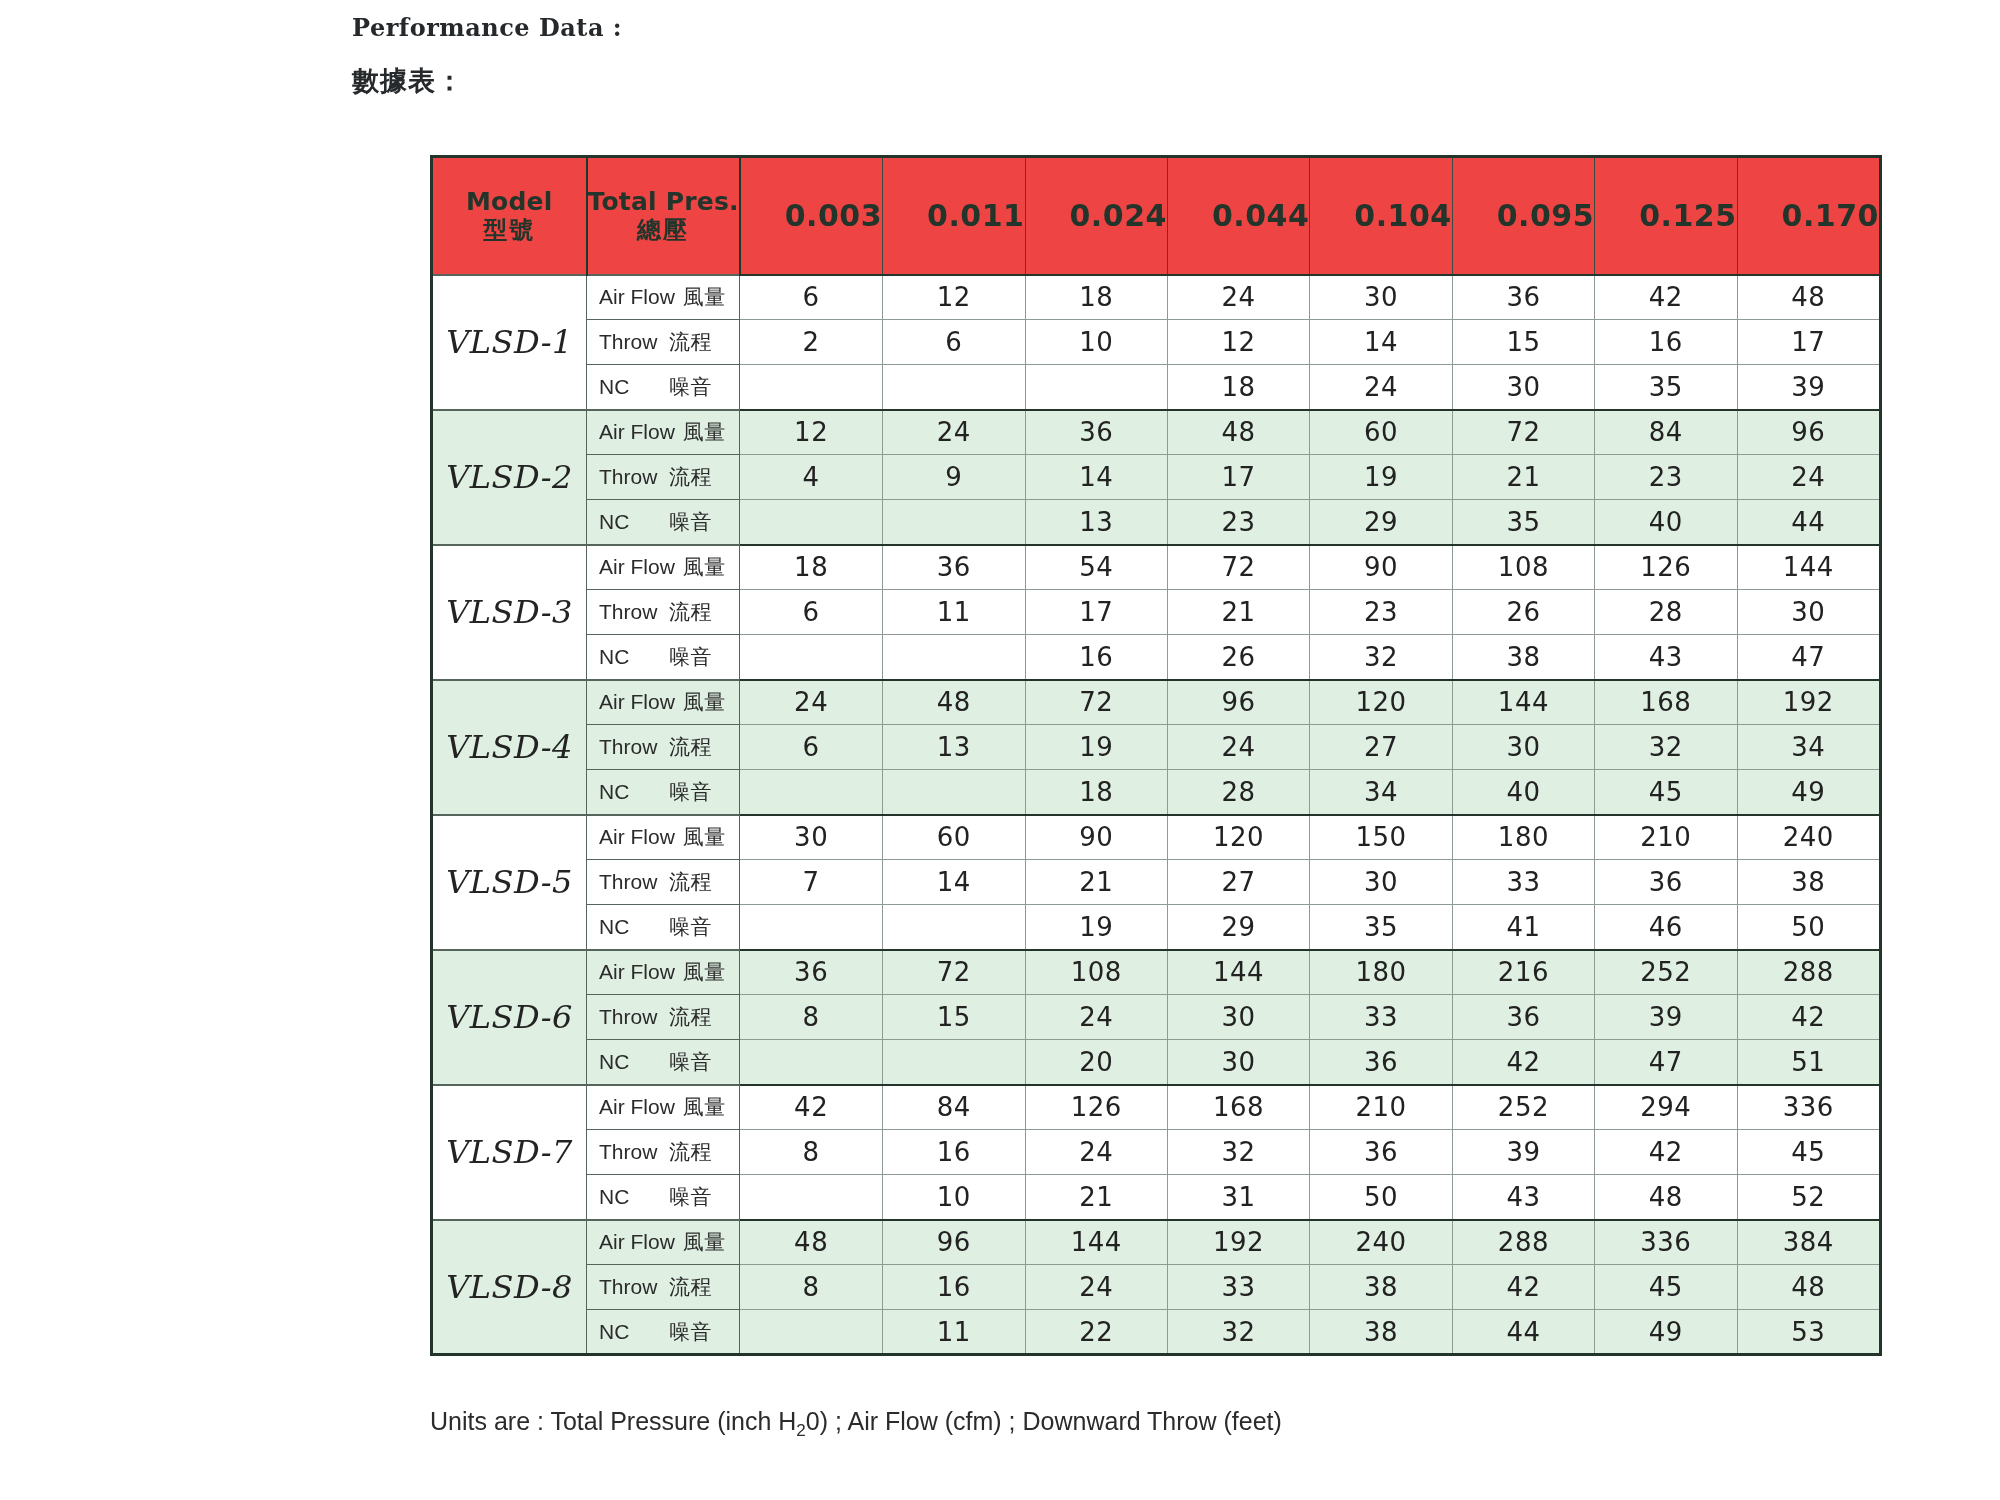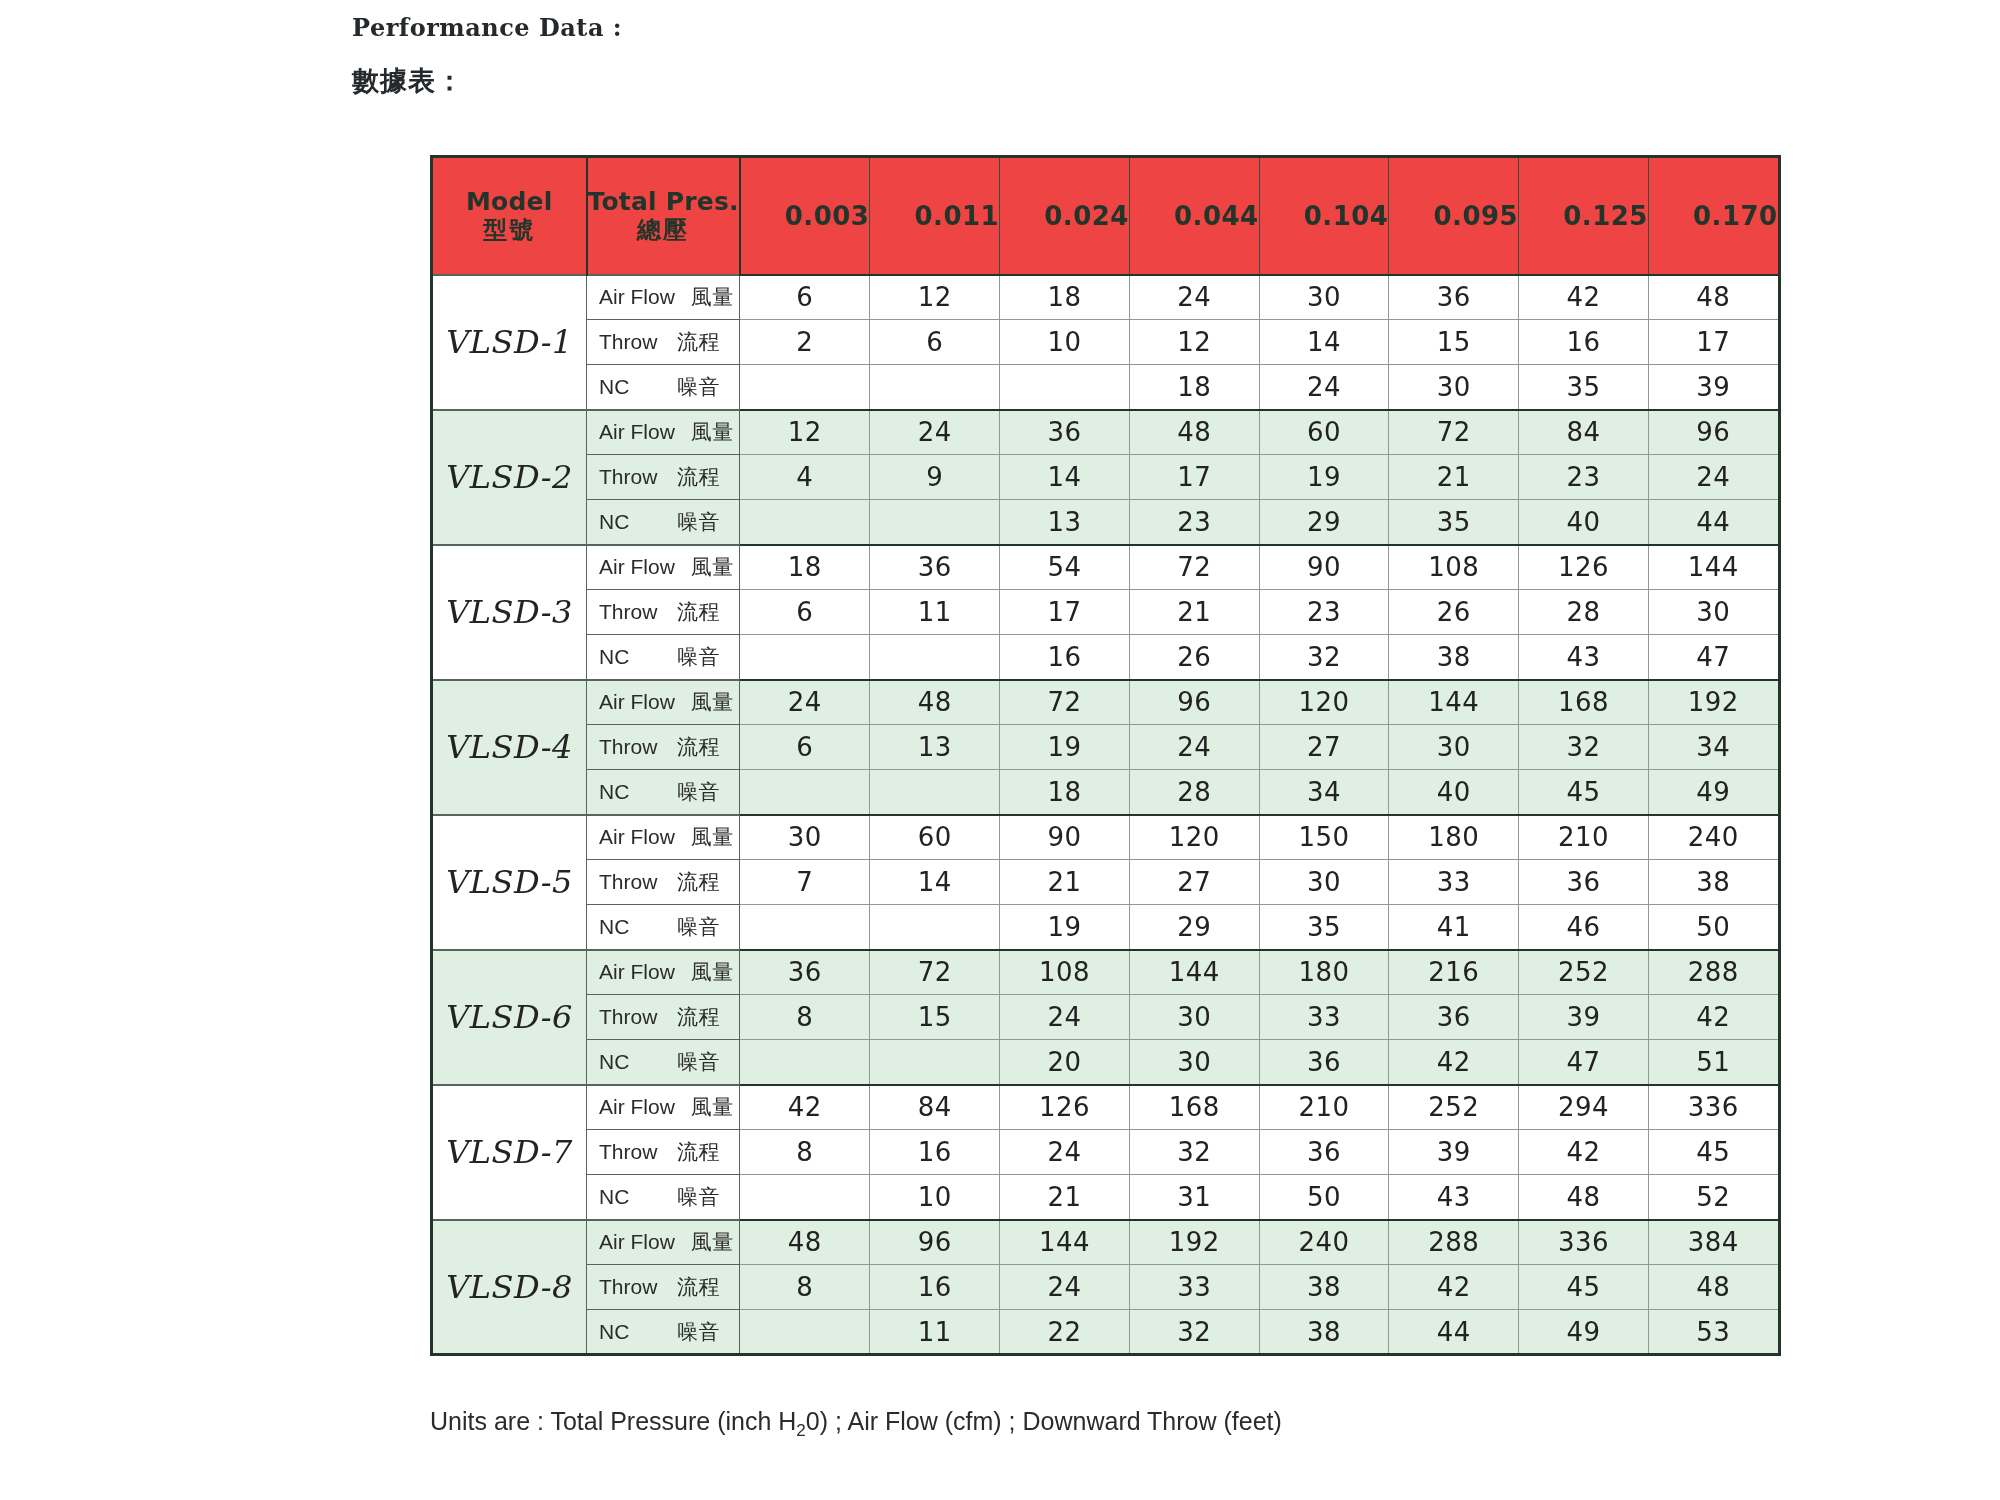--- a/index.html
+++ b/index.html
@@ -94,21 +94,21 @@
     font-weight: bold;
     font-size: 24px;
     letter-spacing: 2px;
     color: #23352a;
     line-height: 1.2;
     white-space: nowrap;
   }
   .hdr-press {
     font-family: "DejaVu Sans", sans-serif;
     font-weight: bold;
-    font-size: 26px;
+    font-size: 30px;
     letter-spacing: 0.5px;
     color: #23352a;
     white-space: nowrap;
     padding-left: 44px;
   }
 
   
   tr.data-row { height: 45px; }
   tr.data-row td { border: 1px solid #8d9b92; }
   tr.data-row td.model-cell,
@@ -128,21 +128,21 @@
     border-right: 2.5px solid #23352a;
   }
   td.metric-cell {
     border-right: 2.5px solid #23352a;
   }
   .metric-inner {
     display: flex;
     align-items: center;
     justify-content: flex-start;
     padding-left: 12px;
-    gap: 16px;
+    gap: 8px;
     white-space: nowrap;
   }
   .metric-en {
     font-family: "Liberation Sans", sans-serif;
     font-size: 21px;
     color: #2b2b2b;
     display: inline-block;
     min-width: 62px;
     text-align: left;
   }

